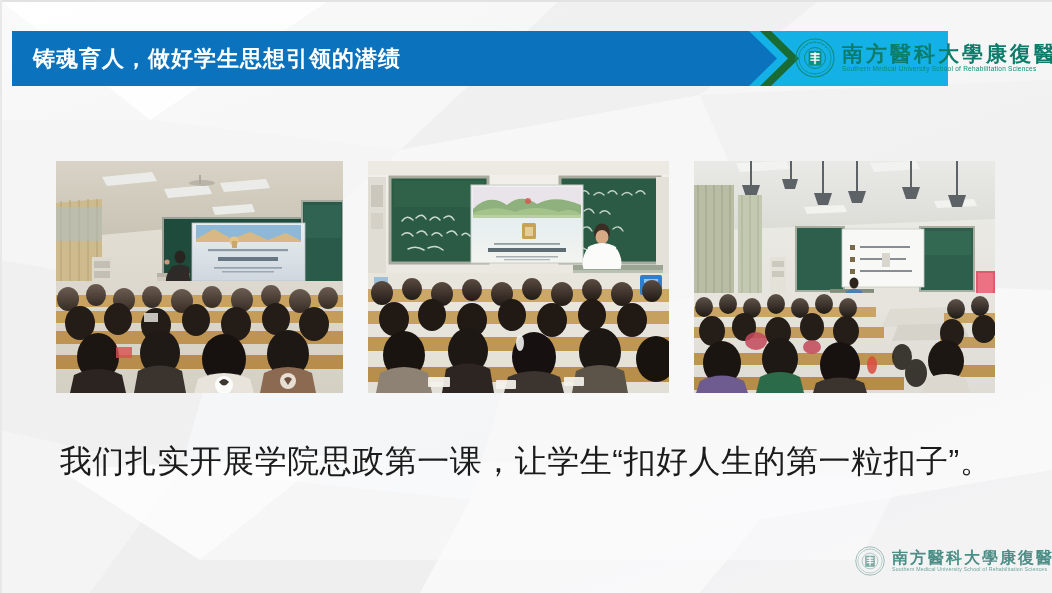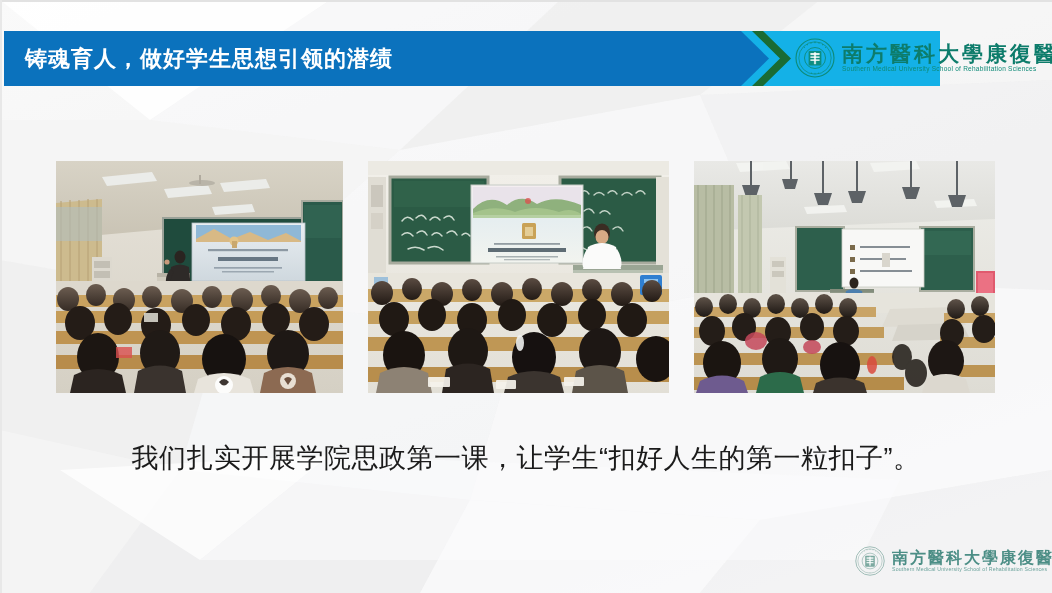--- a/index.html
+++ b/index.html
@@ -40,21 +40,21 @@
     background: #e2e2e2;
   }
   .frame-left {
     position: absolute; left: 0; top: 0; width: 2px; height: 593px;
     background: #e8e8e8;
   }
 
   
   .header {
     position: absolute;
-    left: 4px; top: 31px;
+    left: 12px; top: 31px;
     width: 936px; height: 55px;
     overflow: hidden;
     font-family: Liberation Serif, serif;
   }
   .header-cyan {
     position: absolute; inset: 0;
     background: #14b1e7;
   }
   .header-blue {
     position: absolute; left: 0; top: 0;
@@ -139,21 +139,21 @@
   .photo-2 { width: 301px; }
   .photo-3 { width: 301px; }
   .photo svg { display: block; width: 100%; height: 100%; }
 
   
   .caption {
     position: absolute;
     left: 0; top: 440px;
     width: 1052px;
     text-align: center;
-    font-size: 27px;
+    font-size: 32px;
     color: #1b1b1b;
     letter-spacing: 0.5px;
     font-family: "Liberation Sans", "DejaVu Sans", sans-serif;
   }
 </style>
 </head>
 <body>
 
 <div id="slide">
 

